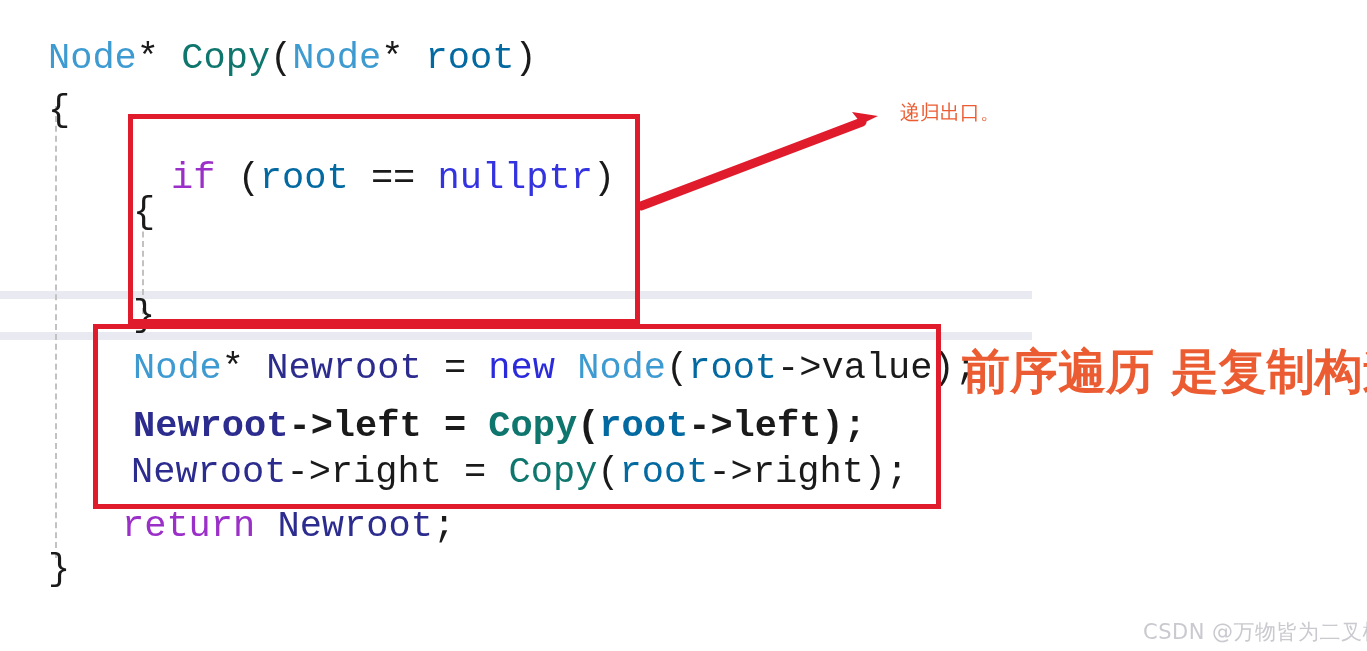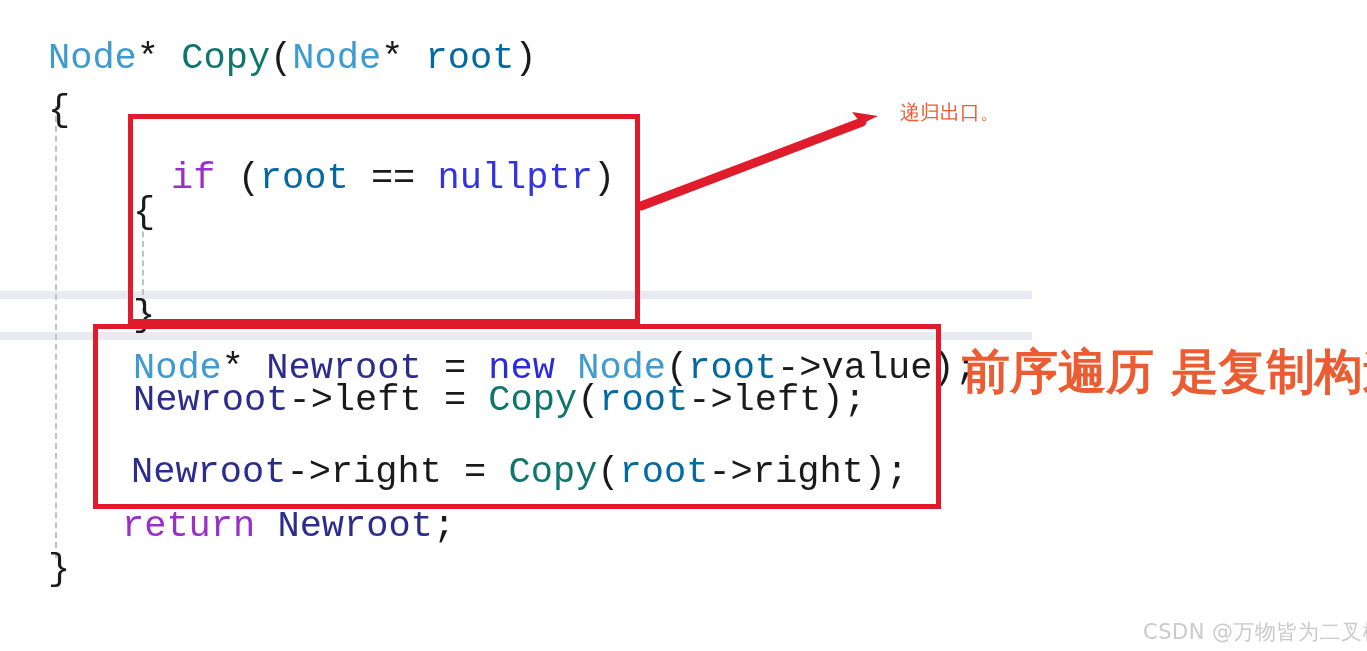--- a/index.html
+++ b/index.html
@@ -108,21 +108,21 @@
   <div class="indent-guide" style="left:55px; top:106px; height:452px;"></div>
   <div class="indent-guide" style="left:142px; top:222px; height:92px;"></div>
 
   <div class="code-layer">
     <div class="code-line" style="left:48px;  top:40px;"><span class="tk-type">Node</span><span class="tk-star">*</span><span class="tk-punct"> </span><span class="tk-func">Copy</span><span class="tk-punct">(</span><span class="tk-type">Node</span><span class="tk-star">*</span><span class="tk-punct"> </span><span class="tk-param">root</span><span class="tk-punct">)</span></div>
     <div class="code-line" style="left:48px;  top:92px;"><span class="tk-brace">{</span></div>
     <div class="code-line" style="left:133px; top:160px;margin-left:38px;"><span class="tk-kw">if</span><span class="tk-punct"> (</span><span class="tk-param">root</span><span class="tk-op"> == </span><span class="tk-null">nullptr</span><span class="tk-punct">)</span></div>
     <div class="code-line" style="left:133px; top:194px;"><span class="tk-brace">{</span></div>
     <div class="code-line" style="left:133px; top:297px;"><span class="tk-brace">}</span></div>
     <div class="code-line" style="left:133px; top:350px;"><span class="tk-type">Node</span><span class="tk-star">*</span><span class="tk-punct"> </span><span class="tk-var">Newroot</span><span class="tk-op"> = </span><span class="tk-kw2">new</span><span class="tk-punct"> </span><span class="tk-type">Node</span><span class="tk-punct">(</span><span class="tk-param">root</span><span class="tk-op">-&gt;</span><span class="tk-punct">value</span><span class="tk-punct">);</span></div>
-    <div class="code-line" style="left:133px; top:382px;"><span class="tk-var">Newroot</span><span class="tk-op">-&gt;</span><span class="tk-punct">left</span><span class="tk-op"> = </span><span class="tk-func">Copy</span><span class="tk-punct">(</span><span class="tk-param">root</span><span class="tk-op">-&gt;</span><span class="tk-punct">left</span><span class="tk-punct">);</span></div>
+    <div class="code-line" style="left:133px; top:408px;font-weight:bold;"><span class="tk-var">Newroot</span><span class="tk-op">-&gt;</span><span class="tk-punct">left</span><span class="tk-op"> = </span><span class="tk-func">Copy</span><span class="tk-punct">(</span><span class="tk-param">root</span><span class="tk-op">-&gt;</span><span class="tk-punct">left</span><span class="tk-punct">);</span></div>
     <div class="code-line" style="left:131px; top:454px;"><span class="tk-var">Newroot</span><span class="tk-op">-&gt;</span><span class="tk-punct">right</span><span class="tk-op"> = </span><span class="tk-func">Copy</span><span class="tk-punct">(</span><span class="tk-param">root</span><span class="tk-op">-&gt;</span><span class="tk-punct">right</span><span class="tk-punct">);</span></div>
     <div class="code-line" style="left:122px; top:508px;"><span class="tk-kw">return</span><span class="tk-punct"> </span><span class="tk-var">Newroot</span><span class="tk-punct">;</span></div>
     <div class="code-line" style="left:48px;  top:551px;"><span class="tk-brace">}</span></div>
   </div>
 
   <div class="red-box" style="left:128px; top:114px; width:512px; height:210px;"></div>
   <div class="red-box" style="left:93px; top:324px; width:848px; height:185px;"></div>
 
   <svg class="arrow-svg" viewBox="0 0 1367 651">
     <line x1="641" y1="206" x2="862" y2="122" stroke="#e01b2c" stroke-width="9" stroke-linecap="round"></line>

